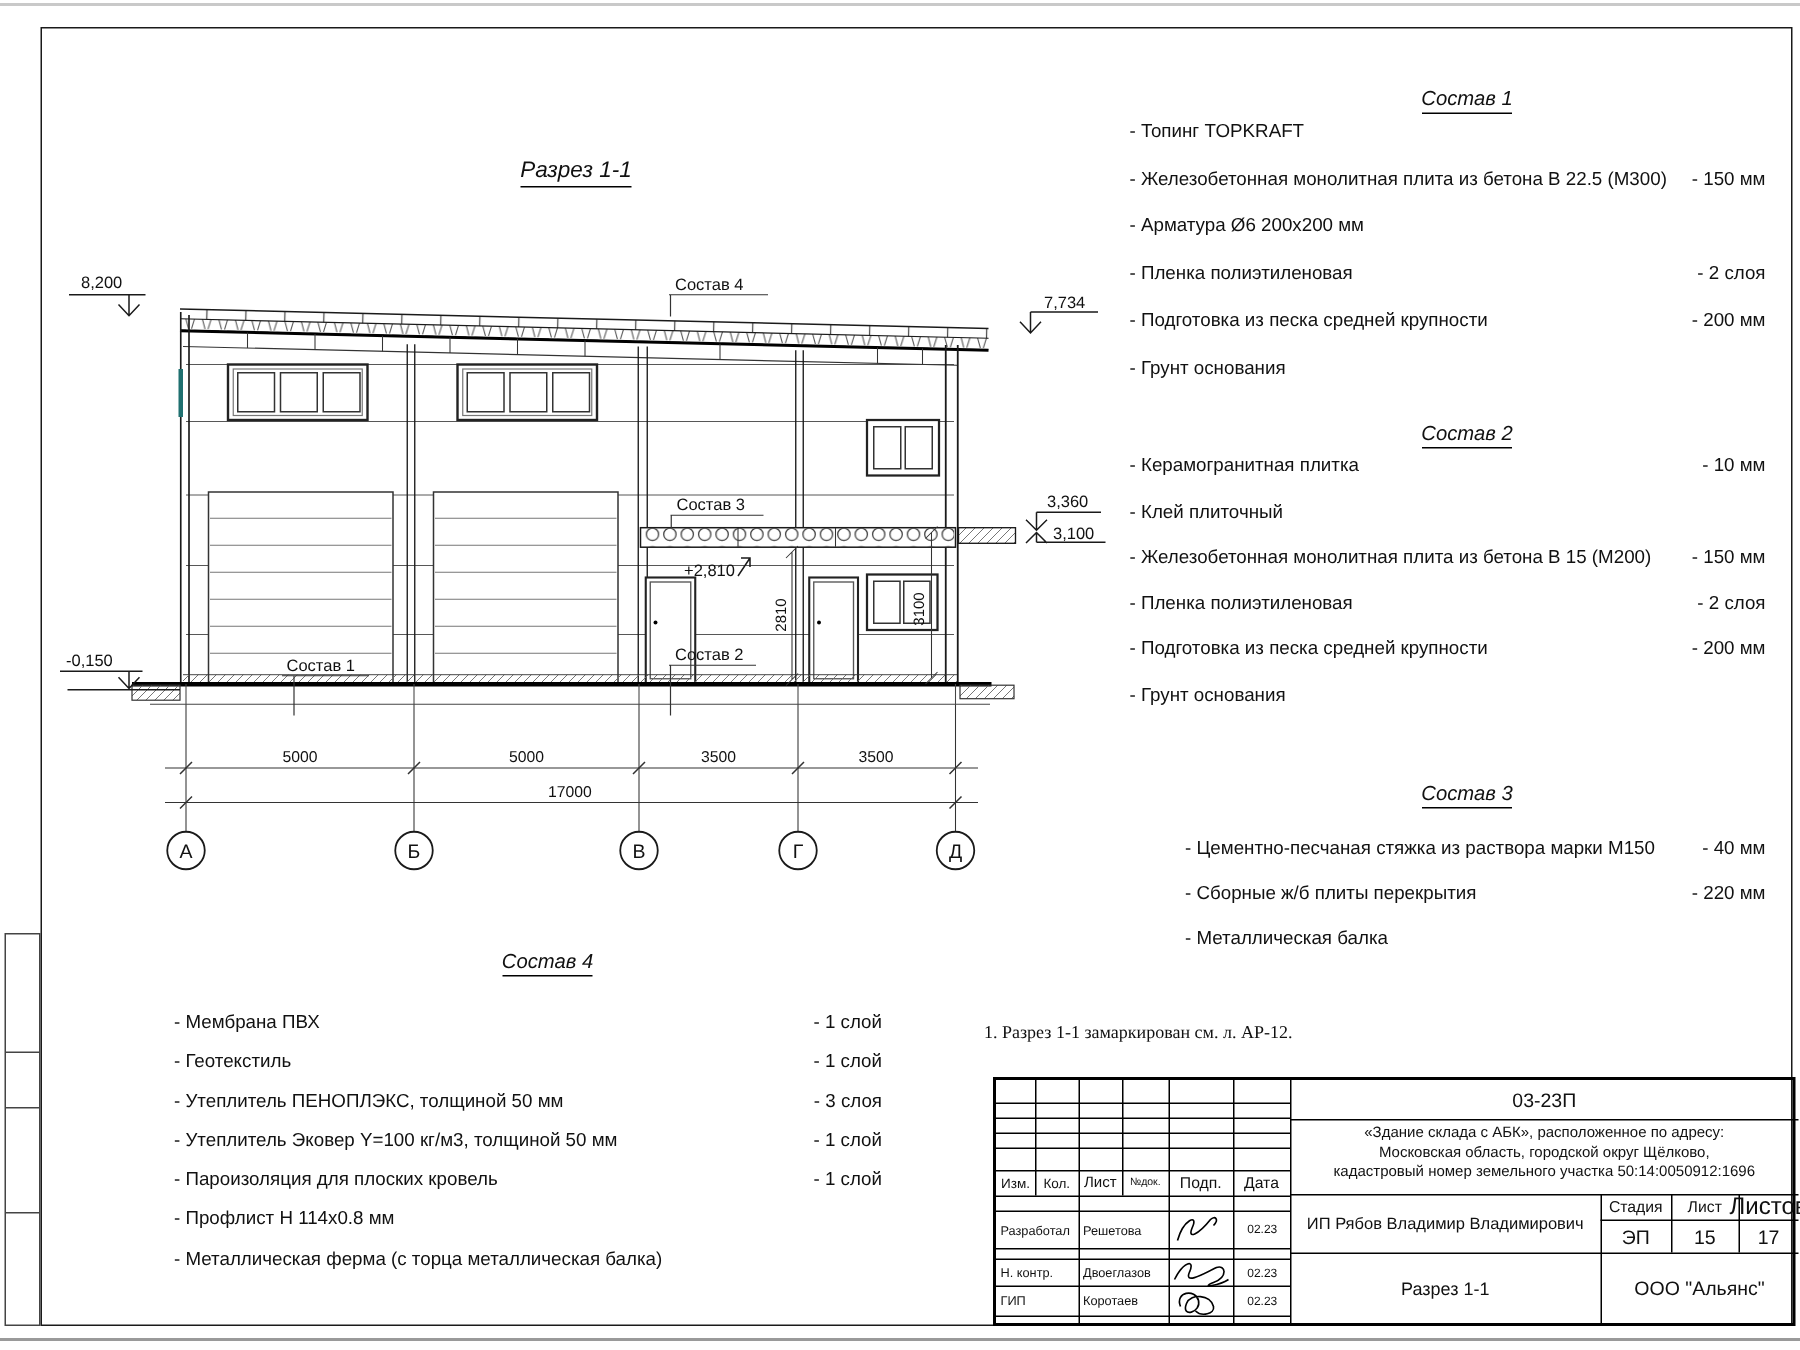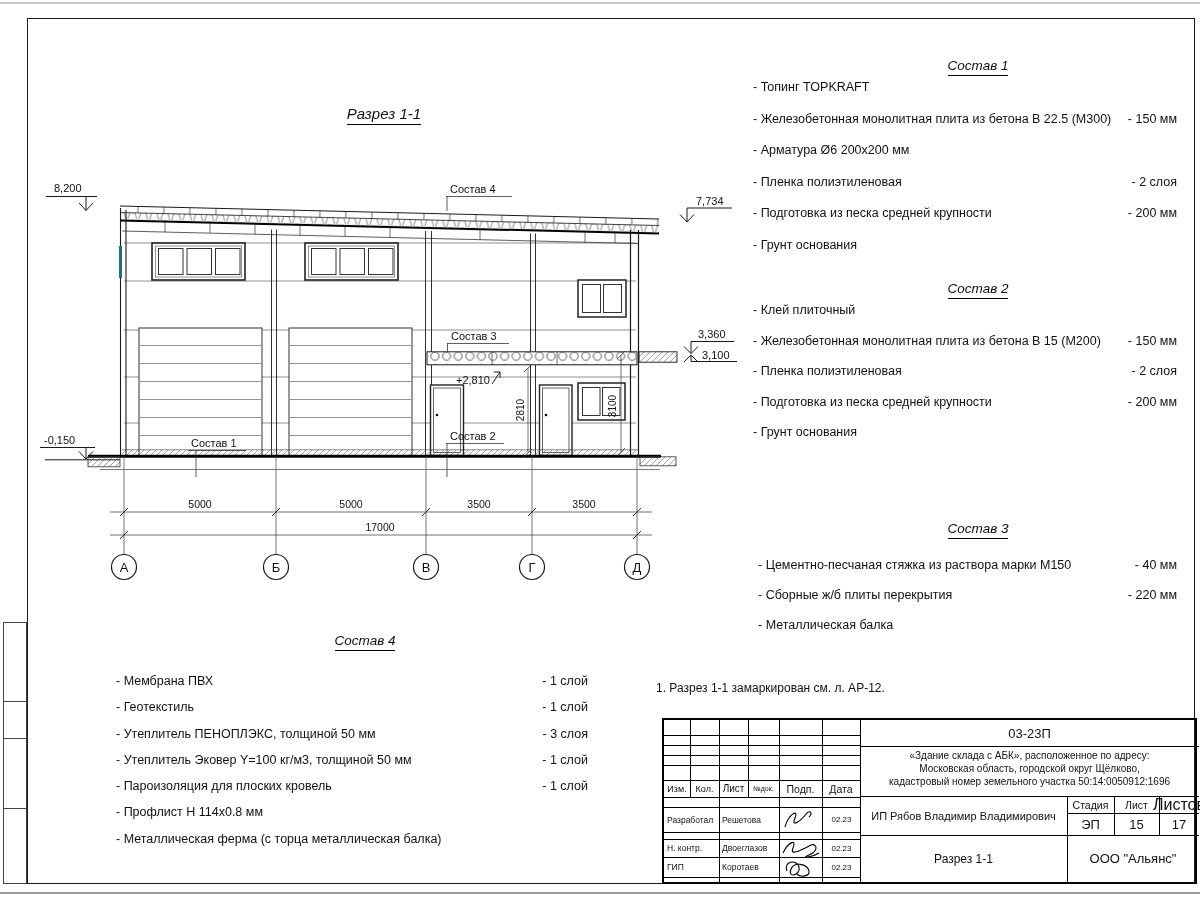--- a/index.html
+++ b/index.html
@@ -18,25 +18,25 @@
   #drawing-title span{border-bottom:1.2px solid #000;padding-bottom:2px;}
   
   .comp{font-size:12.5px;line-height:15px;}
   .comp-title{text-align:center;font-size:13.5px;font-style:italic;transform:translateX(13px);}
   .comp-title span{border-bottom:1px solid #000;padding-bottom:2px;font-weight:500;}
   .comp-list{margin-top:7px;}
   .crow{display:flex;justify-content:space-between;align-items:flex-start;}
   #comp1{left:753px;top:58px;width:424px;}   #comp1 .crow{height:31.5px;}
   #comp2{left:753px;top:281px;width:424px;}  #comp2 .crow{height:30.6px;}
   #comp3{left:753px;top:521px;width:424px;}  #comp3 .crow{height:30px;padding-left:5px;box-sizing:border-box;}
-  #comp3 .comp-list{margin-top:22px;}
+  #comp3 .comp-list{margin-top:22px;margin-left:32px;}
   #comp4{left:116px;top:633px;width:472px;}  #comp4 .crow{height:26.3px;}
   #comp4 .comp-list{margin-top:26px;}
   
-  #note{left:656px;top:681px;font-size:12px;}
+  #note{left:656px;top:681px;font-size:12px;font-family:Liberation Serif, serif;}
   
   #titleblock{left:662px;top:718px;width:535px;height:166px;border:2px solid #000;box-sizing:border-box;font-size:10px;}
   .tb-v{position:absolute;top:0;width:1px;background:#000;}
   .tb-h{position:absolute;left:0;height:1px;background:#000;}
   .tb-cell{position:absolute;display:flex;align-items:center;justify-content:center;text-align:center;box-sizing:border-box;}
   .tb-left{justify-content:flex-start;text-align:left;}
   
   svg text{font-family:"Liberation Sans",sans-serif;fill:#111;}
 </style>
 </head>
@@ -246,20 +246,24 @@
           <span>- Грунт основания</span>
           <span></span>
         </div>
     </div>
   </div>
 
   <div class="abs comp" id="comp2">
     <div class="comp-title"><span>Состав 2</span></div>
     <div class="comp-list">
       <div class="crow">
+          <span>- Керамогранитная плитка</span>
+          <span>- 10 мм</span>
+        </div>
+      <div class="crow">
           <span>- Клей плиточный</span>
           <span></span>
         </div>
       <div class="crow">
           <span>- Железобетонная  монолитная плита из бетона В 15 (М200)</span>
           <span>- 150 мм</span>
         </div>
       <div class="crow">
           <span>- Пленка полиэтиленовая</span>
           <span>-  2 слоя</span>

